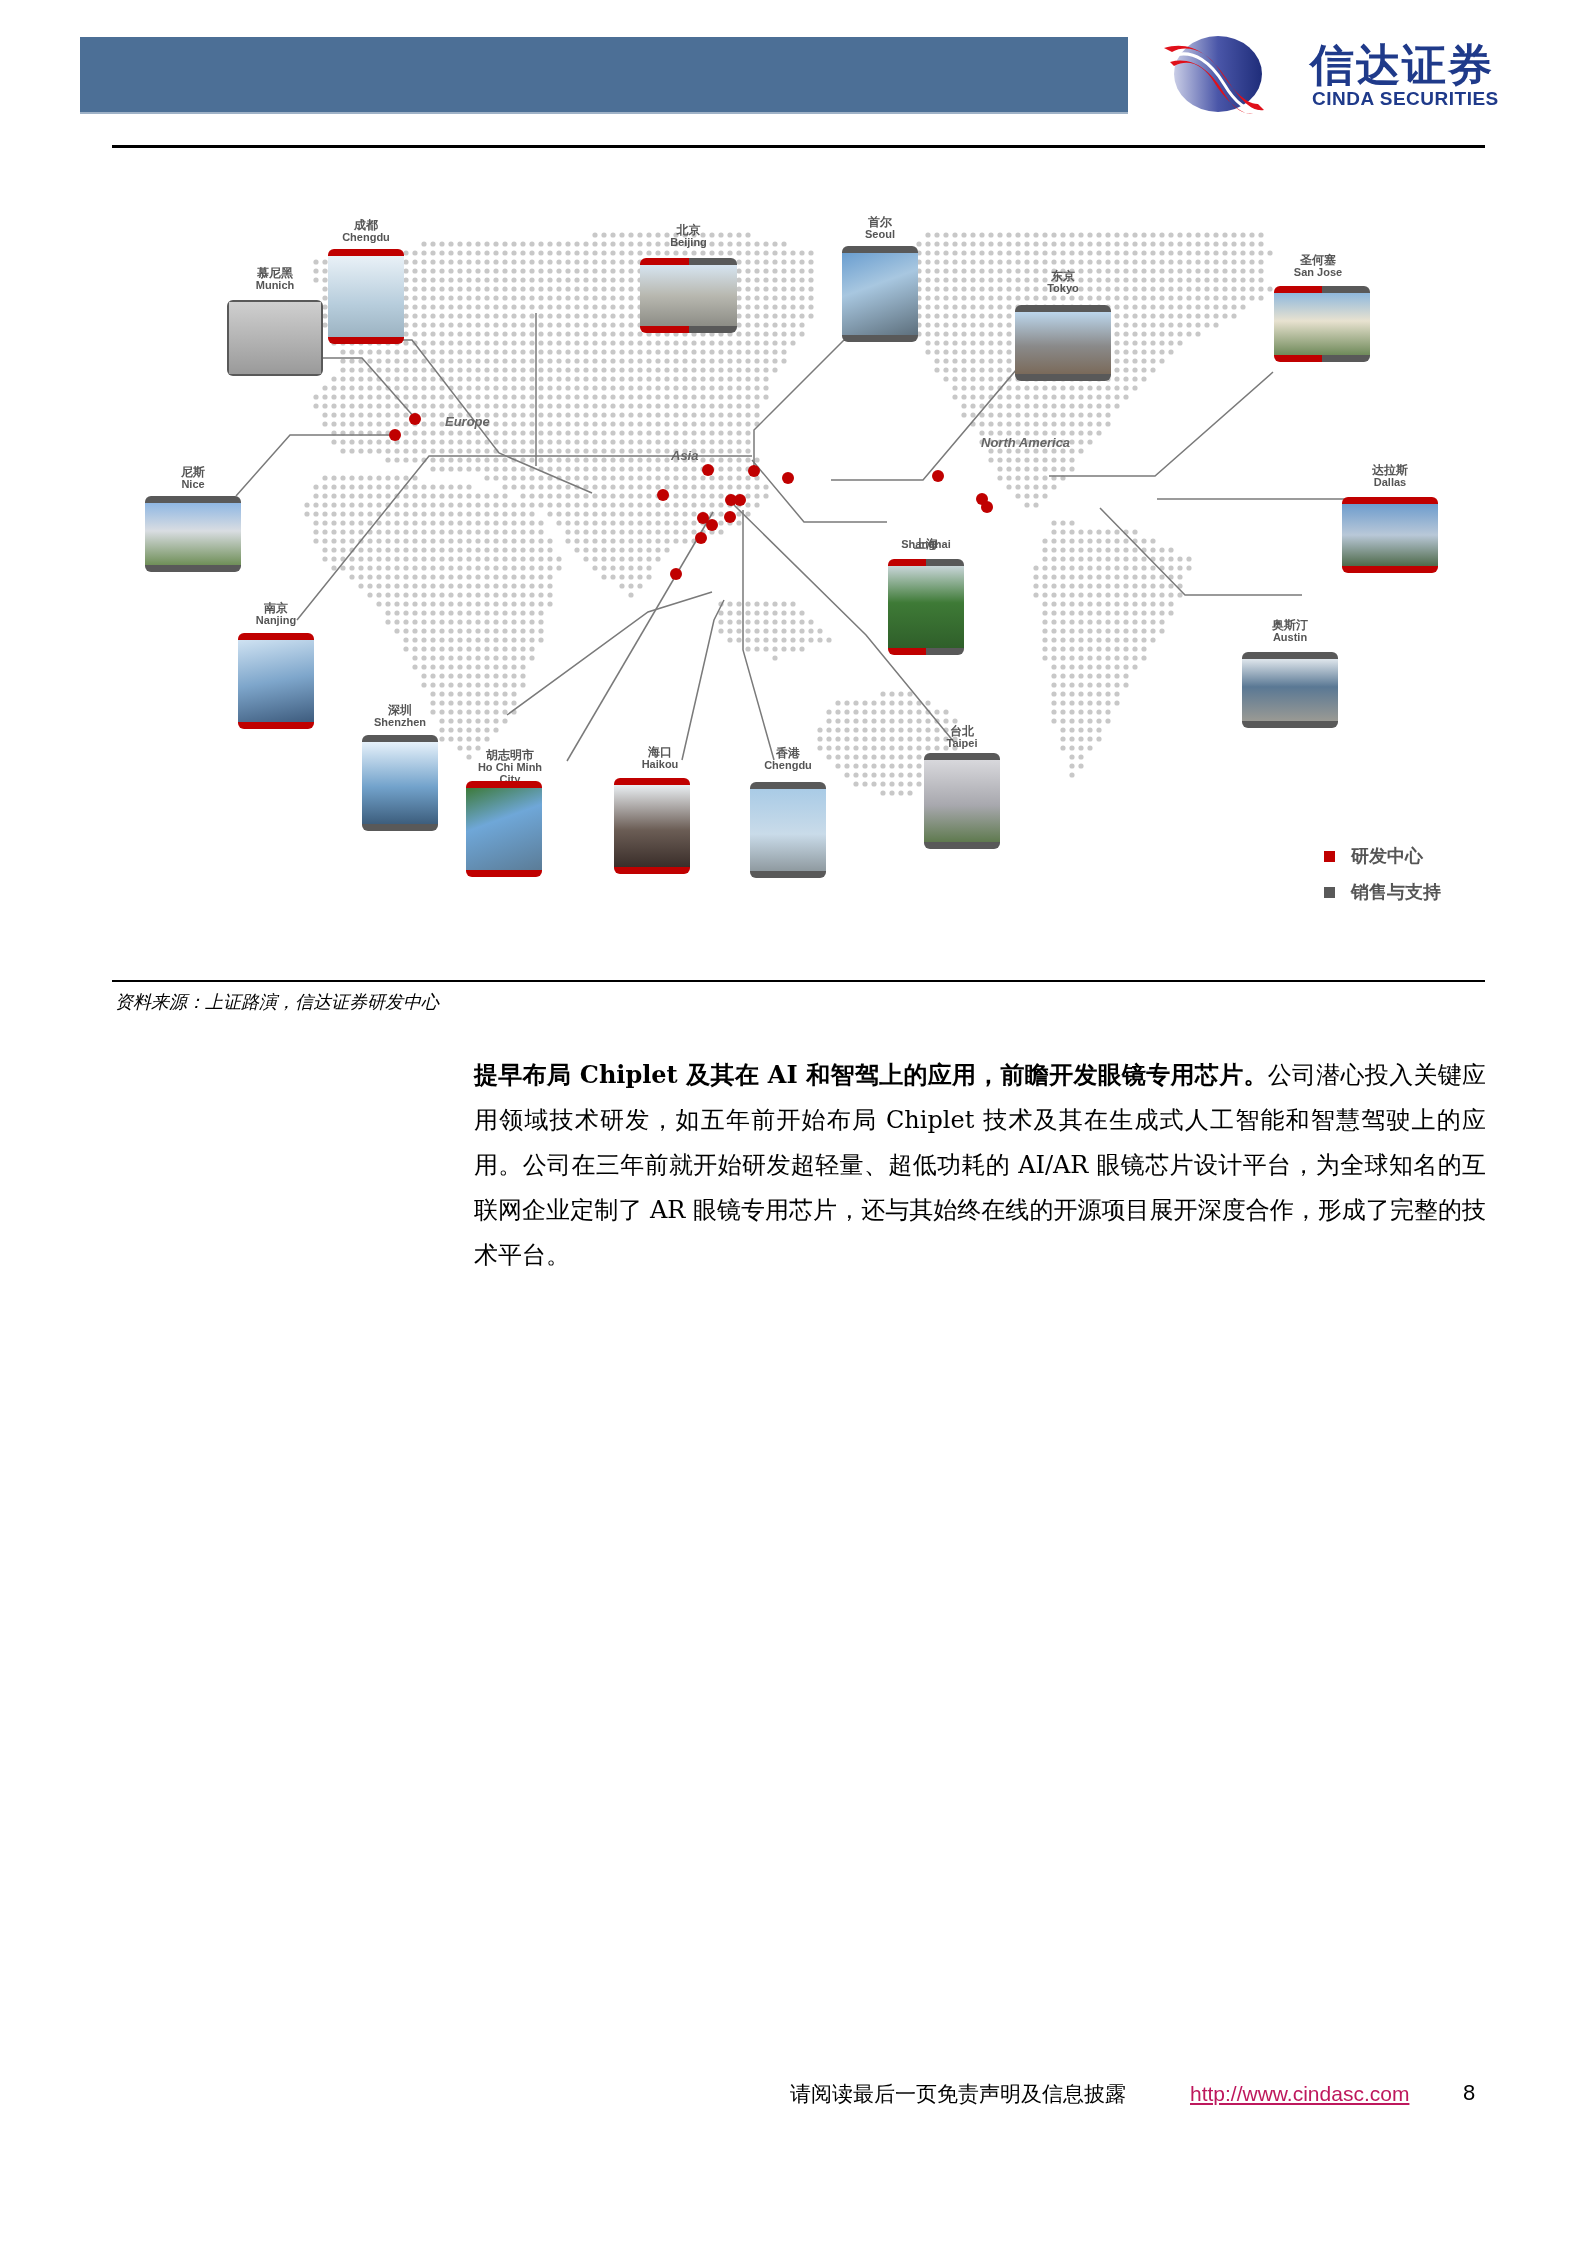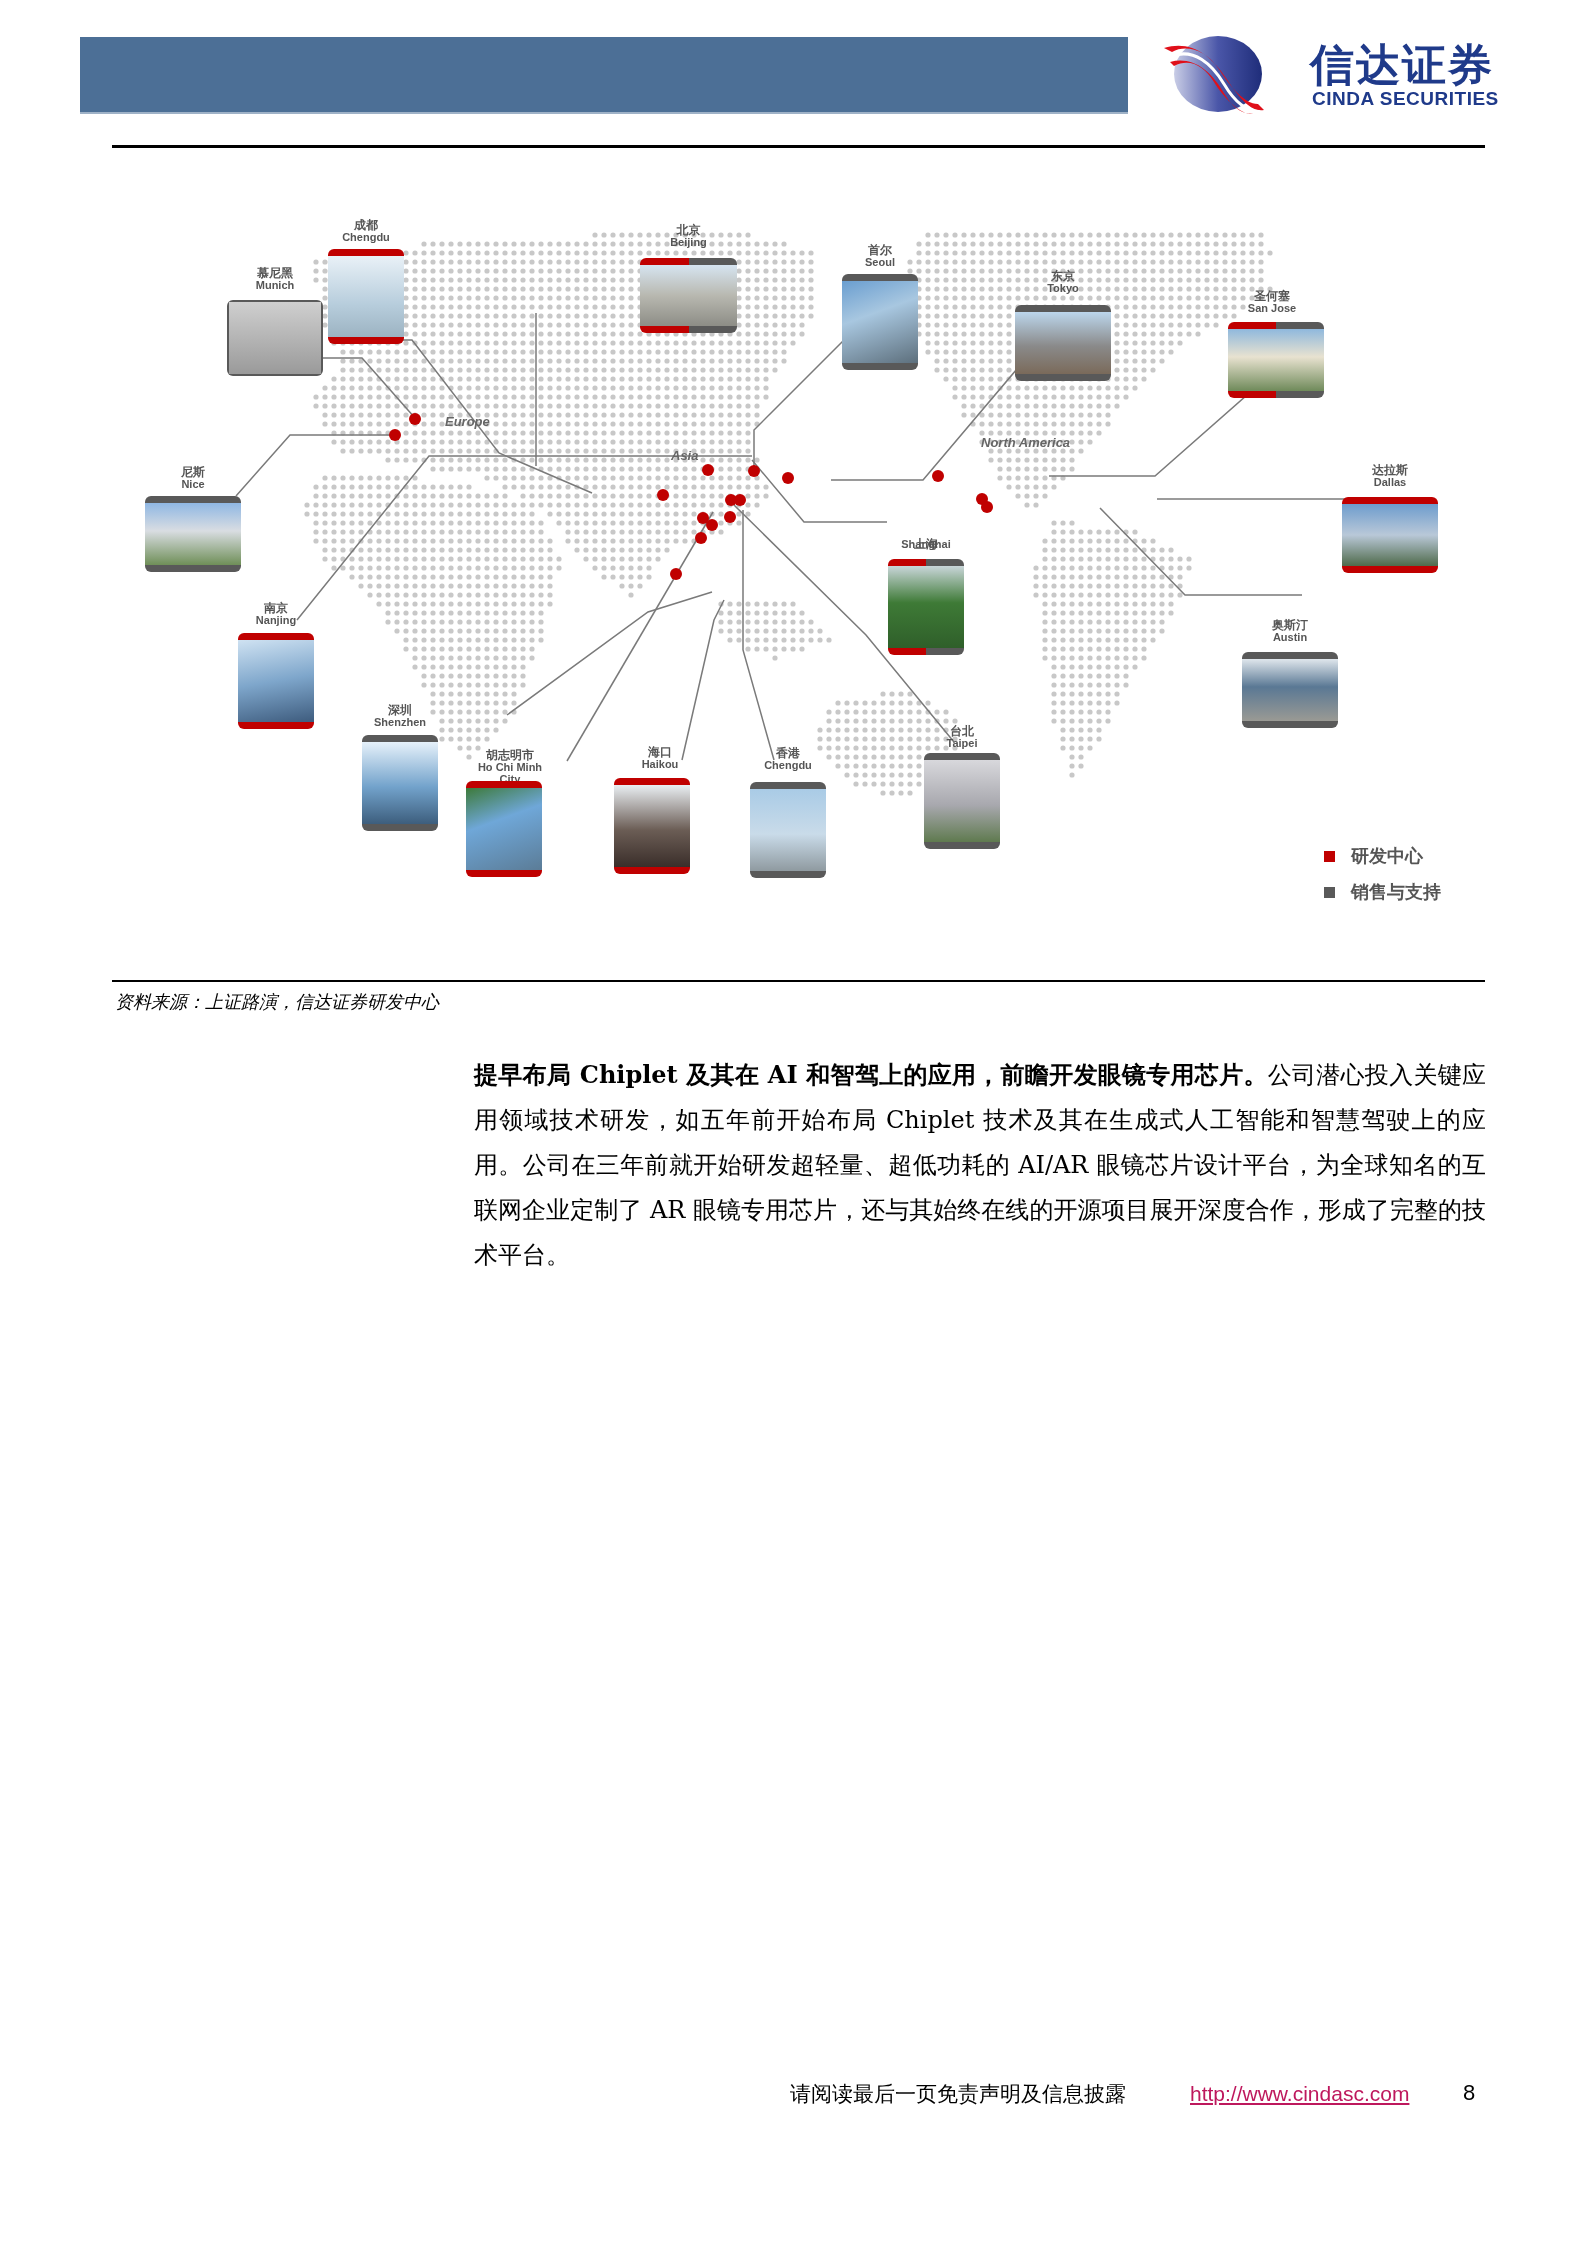--- a/index.html
+++ b/index.html
@@ -3511,41 +3511,41 @@
   <div class="card" style="left:528px;top:42px;width:97px;height:120px;">
     <div class="cn" style="top:0">北京</div>
     <div class="en" style="top:14px">Beijing</div>
     <div class="photo" style="left:0;top:36px;width:97px;height:75px;">
       <div class="band-top" style="background:linear-gradient(90deg,#c00000 50%,#595959 50%)"></div>
       <div class="img" style="background:linear-gradient(180deg,#d6e4f0 0%,#b8b8b0 50%,#8d8d86 100%);"></div>
       <div class="band-bot" style="background:linear-gradient(90deg,#c00000 50%,#595959 50%)"></div>
     </div>
   </div>
 
-  <div class="card" style="left:730px;top:34px;width:76px;height:130px;margin-top:28px;">
+  <div class="card" style="left:730px;top:34px;width:76px;height:130px;">
     <div class="cn" style="top:0">首尔</div>
     <div class="en" style="top:14px">Seoul</div>
     <div class="photo" style="left:0;top:32px;width:76px;height:96px;">
       <div class="band-top" style="background:#595959"></div>
       <div class="img" style="background:linear-gradient(160deg,#6a9ed0 0%,#a8c7e0 40%,#5d6f7c 100%);"></div>
       <div class="band-bot" style="background:#595959"></div>
     </div>
   </div>
 
   <div class="card" style="left:903px;top:48px;width:96px;height:115px;margin-top:40px;">
     <div class="cn" style="top:0">东京</div>
     <div class="en" style="top:14px">Tokyo</div>
     <div class="photo" style="left:0;top:37px;width:96px;height:76px;">
       <div class="band-top" style="background:#595959"></div>
       <div class="img" style="background:linear-gradient(180deg,#bcd6ec 0%,#8a8a8a 55%,#7a6a5a 100%);"></div>
       <div class="band-bot" style="background:#595959"></div>
     </div>
   </div>
 
-  <div class="card" style="left:1116px;top:72px;width:88px;height:115px;margin-top:36px;">
+  <div class="card" style="left:1162px;top:72px;width:88px;height:115px;">
     <div class="cn" style="top:0">圣何塞</div>
     <div class="en" style="top:14px">San Jose</div>
     <div class="photo" style="left:0;top:34px;width:96px;height:76px;">
       <div class="band-top" style="background:linear-gradient(90deg,#c00000 50%,#595959 50%)"></div>
       <div class="img" style="background:linear-gradient(180deg,#8fb8dd 0%,#e8e2d0 45%,#6f8a5a 100%);"></div>
       <div class="band-bot" style="background:linear-gradient(90deg,#c00000 50%,#595959 50%)"></div>
     </div>
   </div>
 
   <div class="card" style="left:33px;top:284px;width:96px;height:115px;">

